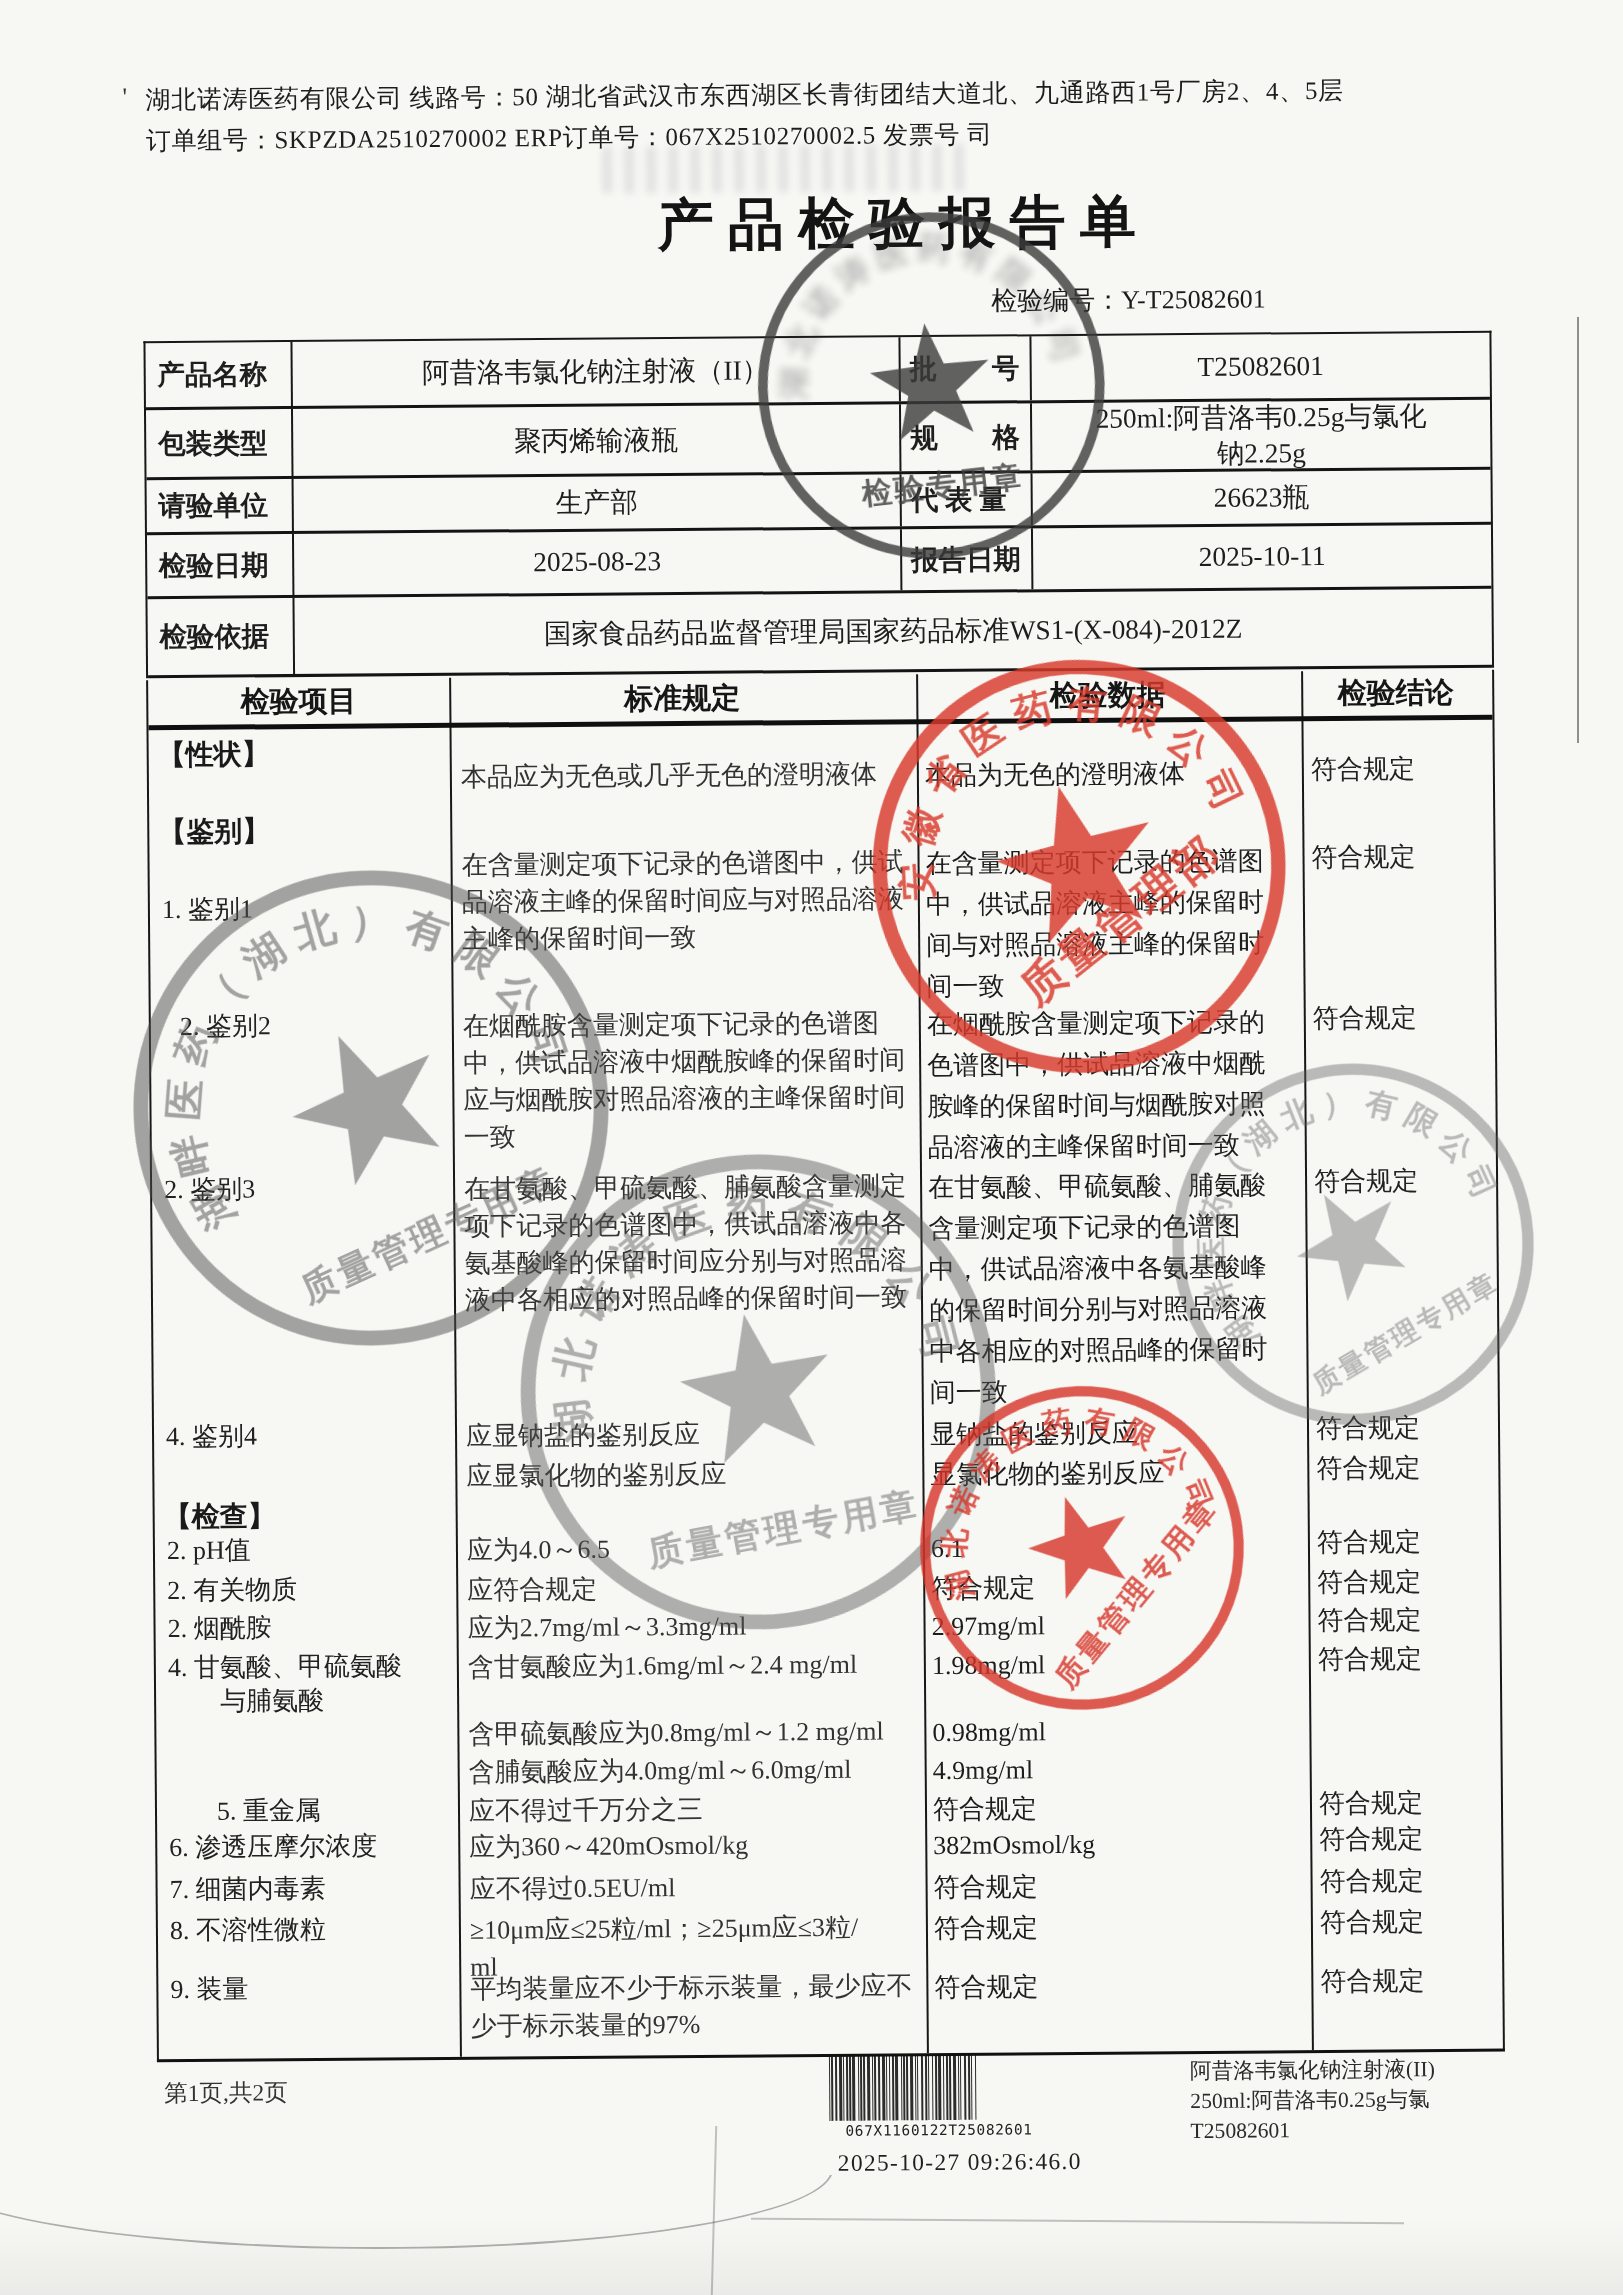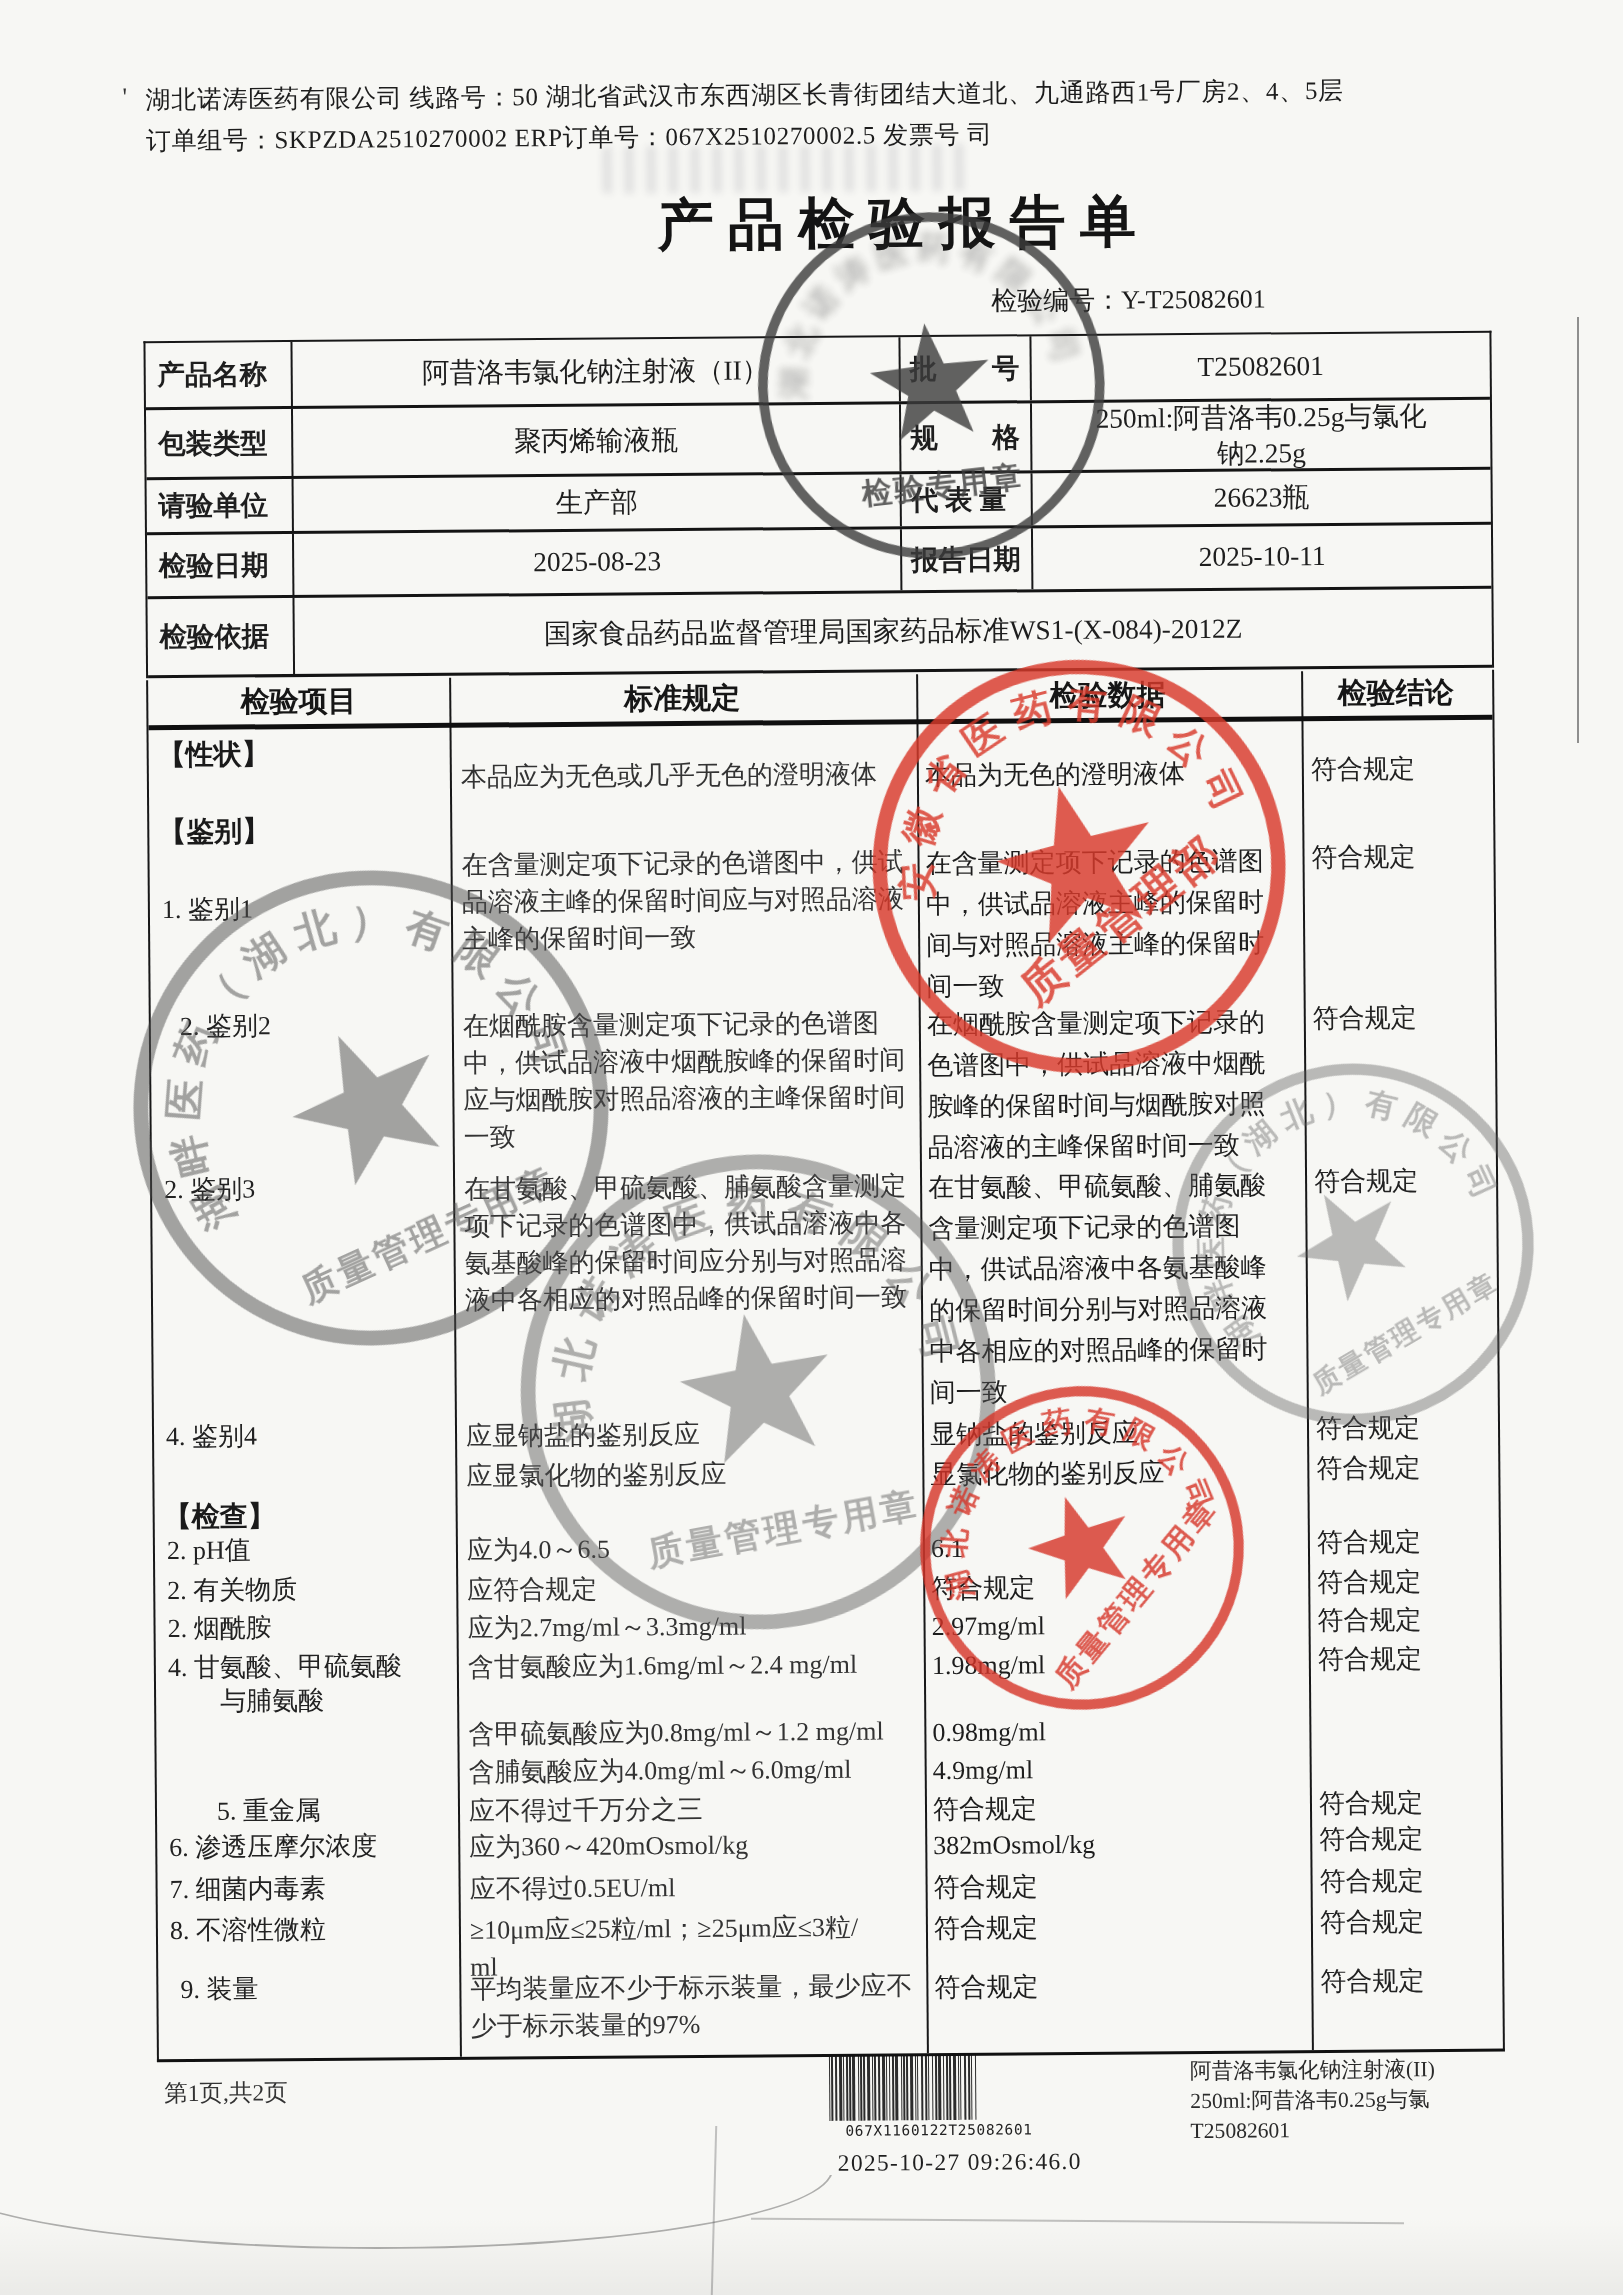--- a/index.html
+++ b/index.html
@@ -191,21 +191,21 @@
         <div class="cell-text concl-col" style="left: 1312px; top: 1826px;">符合规定</div>
         <div class="cell-text item-col" style="left: 162px; top: 1868px;">7. 细菌内毒素</div>
         <div class="cell-text std-col" style="left: 462px; top: 1868px;">应不得过0.5EU/ml</div>
         <div class="cell-text data-col" style="left: 926px; top: 1868px;">符合规定</div>
         <div class="cell-text concl-col" style="left: 1312px; top: 1868px;">符合规定</div>
         <div class="cell-text item-col" style="left: 162px; top: 1909px;">8. 不溶性微粒</div>
         <div class="cell-text std-col" style="left: 462px; top: 1909px;">≥10μm应≤25粒/ml；≥25μm应≤3粒/
 ml</div>
         <div class="cell-text data-col" style="left: 926px; top: 1909px;">符合规定</div>
         <div class="cell-text concl-col" style="left: 1312px; top: 1909px;">符合规定</div>
-        <div class="cell-text item-col" style="left: 172px; top: 1968px;">9. 装量</div>
+        <div class="cell-text item-col" style="left: 162px; top: 1968px;">9. 装量</div>
         <div class="cell-text std-col" style="left: 462px; top: 1968px;">平均装量应不少于标示装量，最少应不
 少于标示装量的97%</div>
         <div class="cell-text data-col" style="left: 926px; top: 1968px;">符合规定</div>
         <div class="cell-text concl-col" style="left: 1312px; top: 1968px;">符合规定</div>
       </div>
 
     <div class="abs page-info" style="left:155px;top:2072px;">第1页,共2页</div>
     <div class="barcode" id="barcode">
         <div class="bar" style="width: 1px; margin-right: 1px;"></div>
         <div class="bar" style="width: 1.6px; margin-right: 2.3px;"></div>

